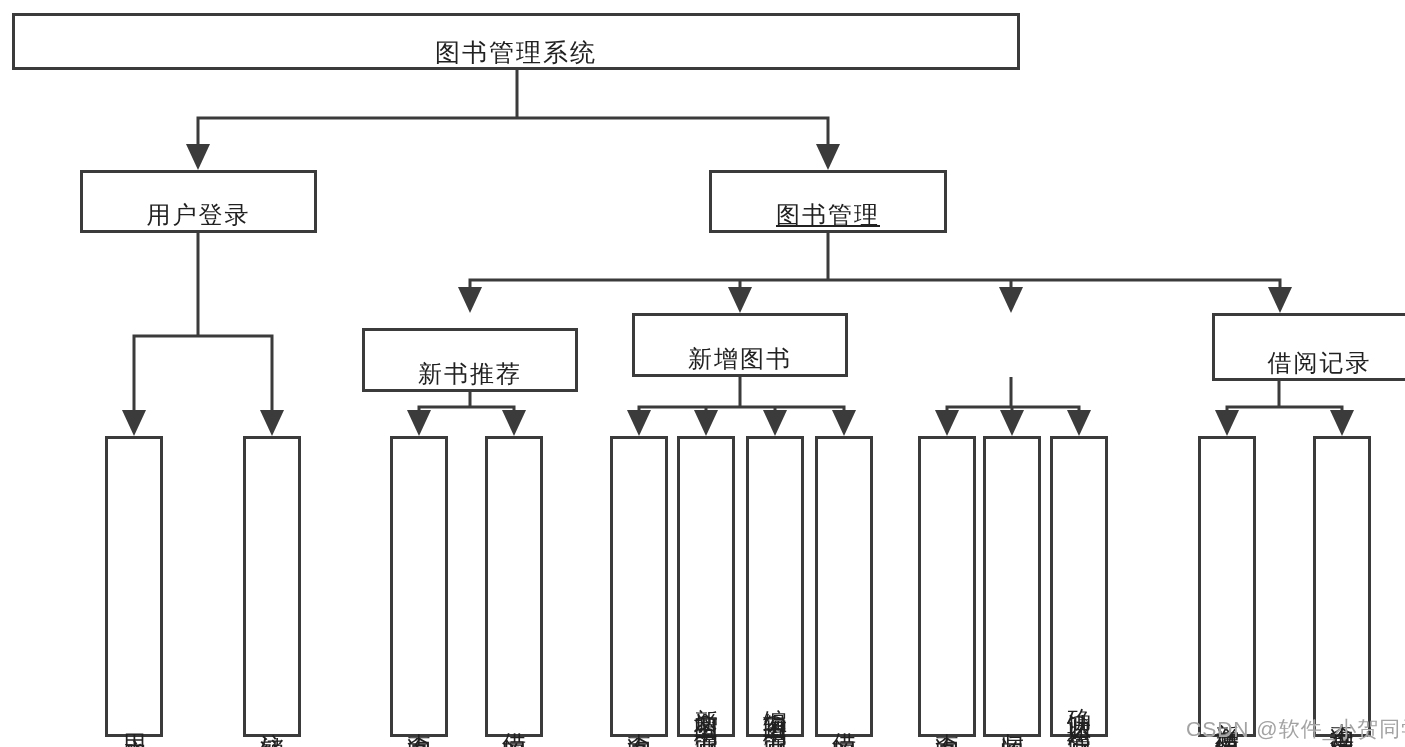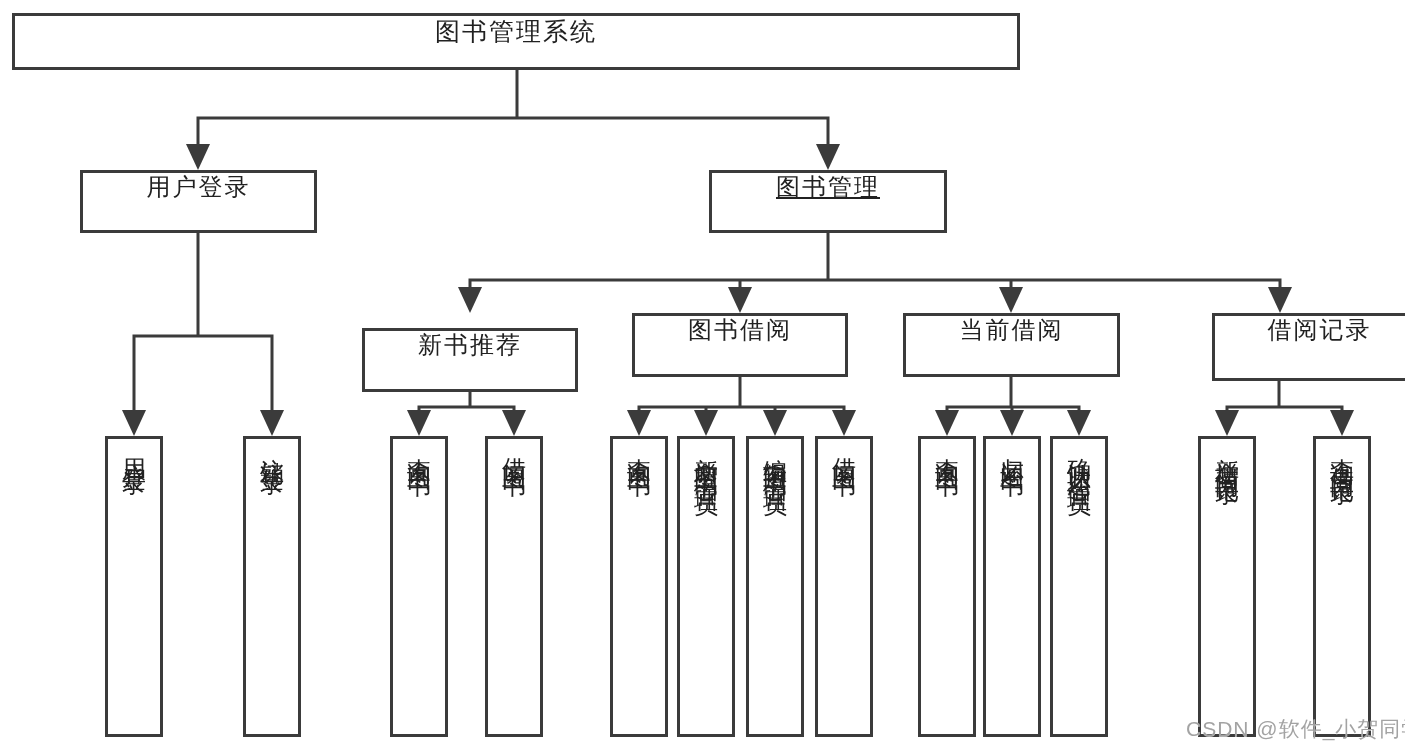--- a/index.html
+++ b/index.html
@@ -14,21 +14,21 @@
     position:relative;width:1405px;height:747px;overflow:hidden;
     background:var(--background);color:var(--text);
     font-family:"Liberation Sans", sans-serif;
   }
   .connectors{position:absolute;left:0;top:0;width:1405px;height:747px;}
   .connectors path{stroke:var(--line);stroke-width:3;fill:none;}
   .connectors polygon{fill:var(--line);stroke:none;}
   .box{
     position:absolute;box-sizing:border-box;background:#fff;
     border:3px solid var(--border);
-    display:flex;align-items:flex-start;justify-content:center;
+    display:flex;align-items:flex-end;justify-content:center;
     font-size:24px;line-height:1.2;white-space:nowrap;
   }
   .h-box{letter-spacing:2px;}
   .root-box{left:12px;top:13px;width:1008px;height:57px;font-size:25px;}
   .v-box{
     top:436px;width:58px;height:301px;
   }
   .v-box .v-text{
     writing-mode:vertical-rl;
     -webkit-writing-mode:vertical-rl;
@@ -89,24 +89,21 @@
     <span>用户登录</span>
   </div>
   <div class="box h-box" style="left:709px;top:170px;width:238px;height:63px;text-decoration:underline;">
     <span>图书管理</span>
   </div>
 
   <div class="box h-box" style="left:362px;top:328px;width:216px;height:64px;">
     <span>新书推荐</span>
   </div>
   <div class="box h-box" style="left:632px;top:313px;width:216px;height:64px;">
-    <span>图书借阅</span>
-  </div>
-  <div class="box h-box" style="left:903px;top:313px;width:217px;height:64px;">
-    <span>当前借阅</span>
+    <span>新增图书</span>
   </div>
   <div class="box h-box" style="left:1172px;top:313px;width:215px;height:68px;margin-left:40px;">
     <span>借阅记录</span>
   </div>
 
   <div class="box v-box ls-sm" style="left:105px;">
     <span class="v-text">用户登录</span>
   </div>
   <div class="box v-box ls-sm" style="left:243px;">
     <span class="v-text">注销登录</span>

